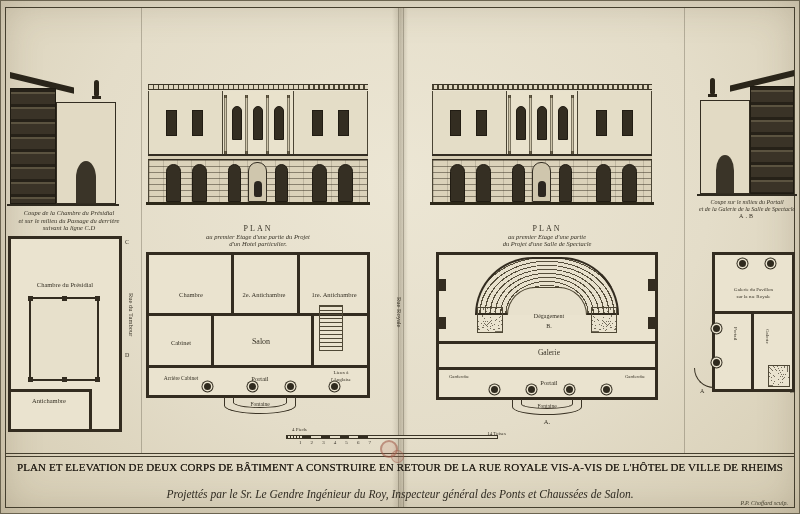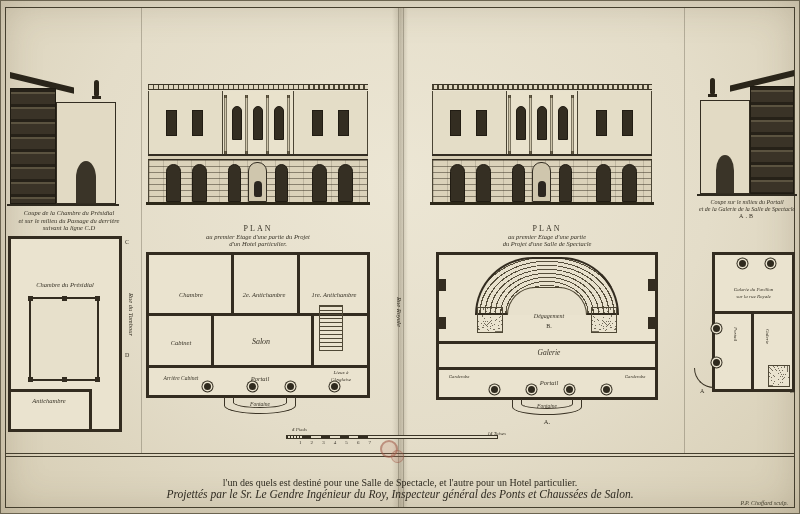--- a/index.html
+++ b/index.html
@@ -6,21 +6,21 @@
   html,body{background:#9a917c}
   #sheet{position:relative;width:800px;height:514px;margin:0 auto;overflow:hidden;
     font-family:"Liberation Serif","DejaVu Serif",serif;color:#2e2a20;
     background:radial-gradient(ellipse at 50% 35%, #ece6d4 0%, #e4ddc9 55%, #d6cdb4 100%);
     box-shadow:inset 0 0 0 1px #6b6450, inset 0 0 40px rgba(90,75,50,.25)}
   .frame{position:absolute;left:5px;top:7px;right:5px;bottom:6px;border:1px solid #453f2e;pointer-events:none}
   .rule-h{position:absolute;left:5px;right:5px;height:1px;background:#453f2e}
   .rule-v{position:absolute;width:1px;background:rgba(69,62,45,.30)}
   .fold{position:absolute;left:392px;top:7px;bottom:6px;width:16px;
     background:linear-gradient(90deg,transparent,rgba(92,82,60,.14) 35%,rgba(92,82,60,.28) 52%,transparent)}
-  .lbl{position:absolute;font-style:italic;color:#373226;white-space:nowrap}
+  .lbl{position:absolute;color:#373226;white-space:nowrap}
   .cap{position:absolute;text-align:center;font-style:italic;color:#373226}
   .roman{font-style:normal}
   .vtext{writing-mode:vertical-rl}
   
   .facade{position:absolute;width:220px;height:122px}
   .fac-bal{position:absolute;left:0;right:0;top:0;height:6px;border-top:1px solid #3a3426;border-bottom:1px solid #3a3426;
     background:repeating-linear-gradient(90deg,#4b4433 0 1.5px,rgba(0,0,0,0) 1.5px 5px) #ded6c0}
   .fac-upper{position:absolute;left:0;right:0;top:7px;height:63px;background:#e4ddc7;border-left:1px solid #4a4434;border-right:1px solid #4a4434}
   .fac-bay{position:absolute;left:74px;width:72px;top:7px;height:63px;background:#e9e2cc;border-left:1px solid #4a4434;border-right:1px solid #4a4434}
   .pilaster{position:absolute;top:11px;height:59px;width:3px;
@@ -296,17 +296,17 @@
       <span>5</span>
       <span>6</span>
       <span>7</span>
     </div>
     <div class="lbl" style="right:-8px;top:2px;font-size:5px">14 Toises</div>
   </div>
 
   <div class="stamp1"></div>
   <div class="stamp2"></div>
 
-  <div class="t2">l'un des quels est destiné pour une Salle de Spectacle, et l'autre pour un Hotel particulier.</div>
+  <div class="t1">PLAN ET ELEVATION DE DEUX CORPS DE BÂTIMENT A CONSTRUIRE EN RETOUR DE LA RUE ROYALE VIS-A-VIS DE L'HÔTEL DE VILLE DE RHEIMS</div>
   <div class="t3">Projettés par le Sr. Le Gendre Ingénieur du Roy, Inspecteur général des Ponts et Chaussées de Salon.</div>
   <div class="sig">P.P. Choffard sculp.</div>
 
 </div>
 
 </body></html>

